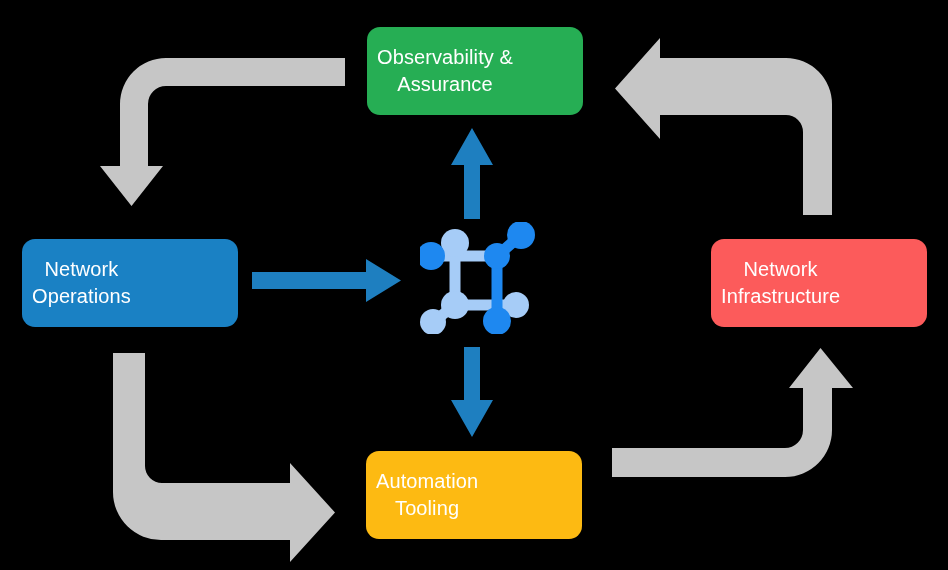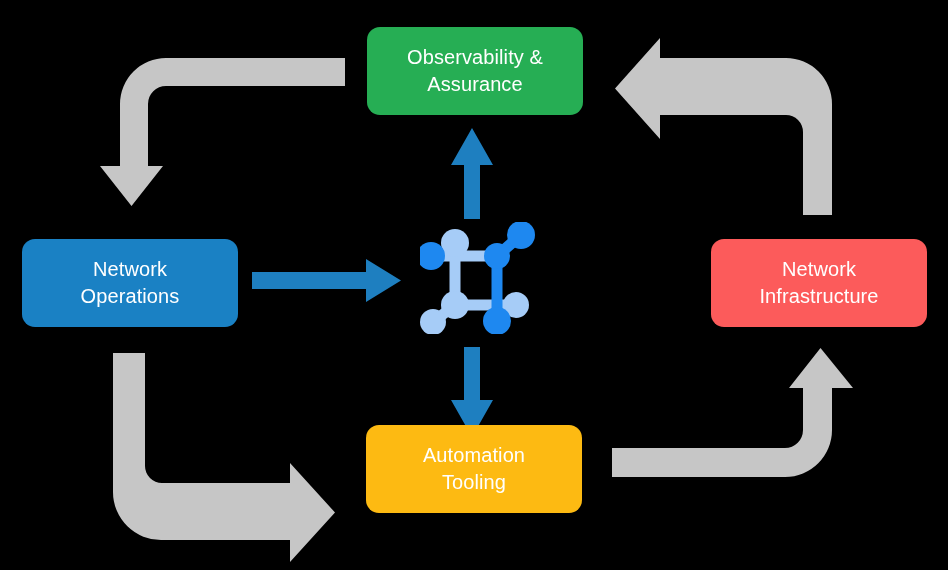--- a/index.html
+++ b/index.html
@@ -25,21 +25,20 @@
     top: 0;
     width: 948px;
     height: 570px;
   }
   .node-box {
     position: absolute;
     box-sizing: border-box;
     border-radius: 13px;
     display: flex;
     align-items: center;
-    justify-content: center;
     text-align: center;
     color: #ffffff;
     font-size: 20px;
     line-height: 1.33;
     font-weight: 400;
     letter-spacing: 0.1px;
     padding: 4px 10px;
     white-space: pre-line;
   }
   #box-observability {
@@ -55,21 +54,21 @@
     height: 88px;
   }
   #box-network-infrastructure {
     left: 711px;
     top: 239px;
     width: 216px;
     height: 88px;
   }
   #box-automation-tooling {
     left: 366px;
-    top: 425px;
+    top: 451px;
     width: 216px;
     height: 88px;
   }
   #network-icon {
     position: absolute;
     left: 420px;
     top: 222px;
     width: 118px;
     height: 112px;
   }

